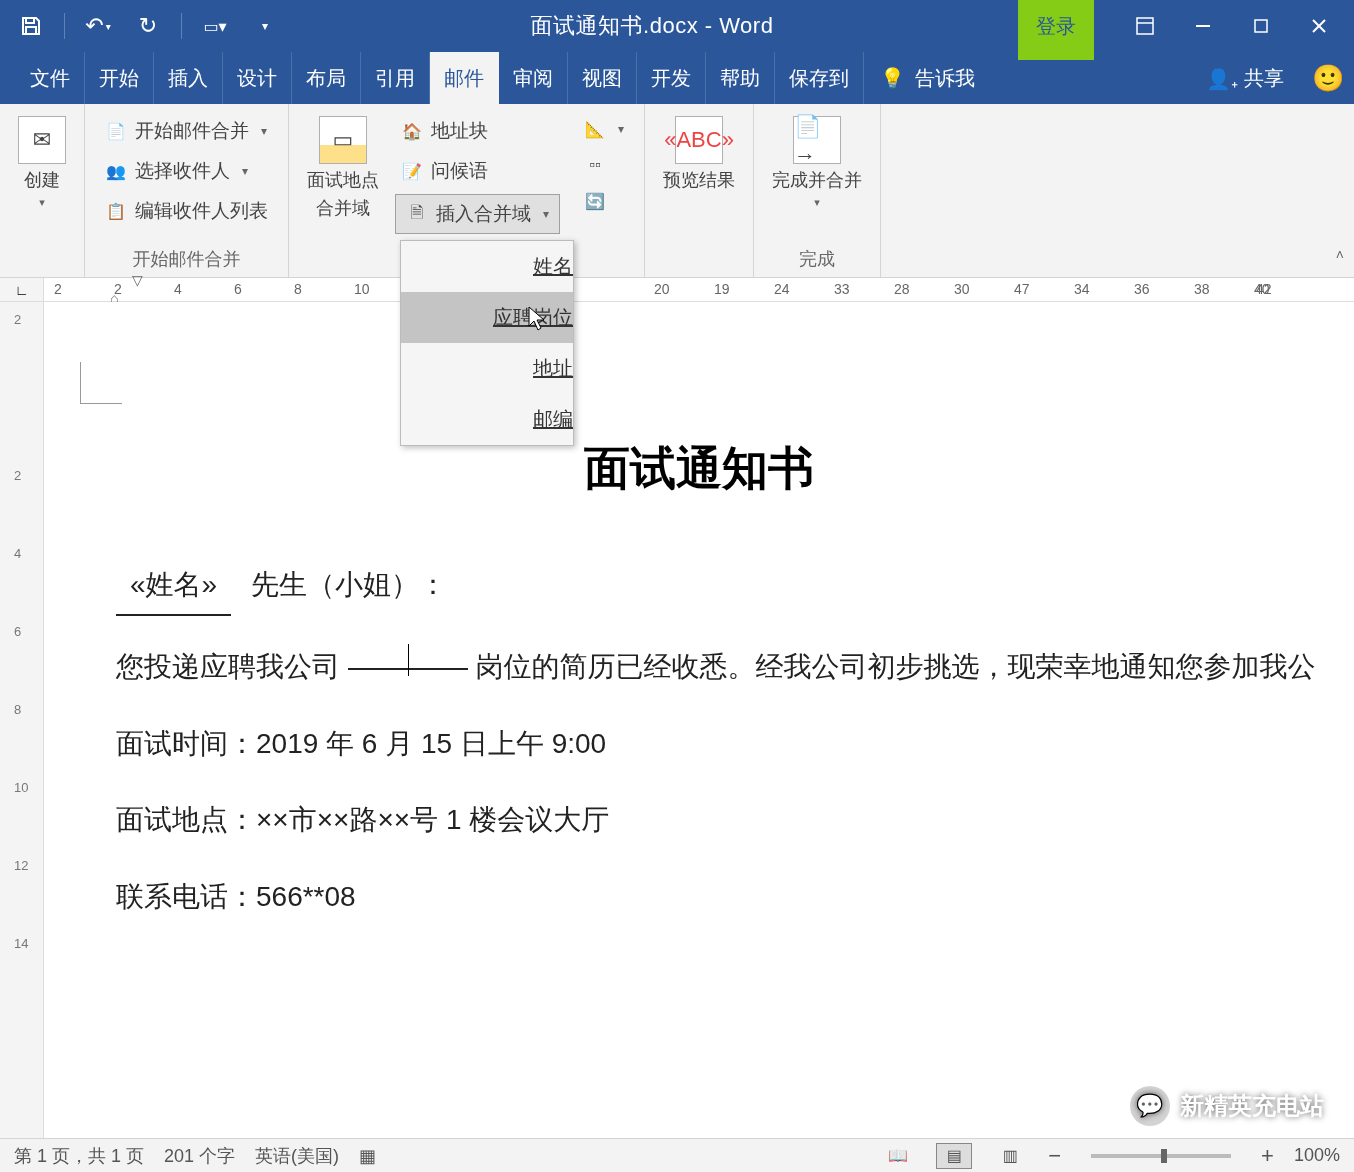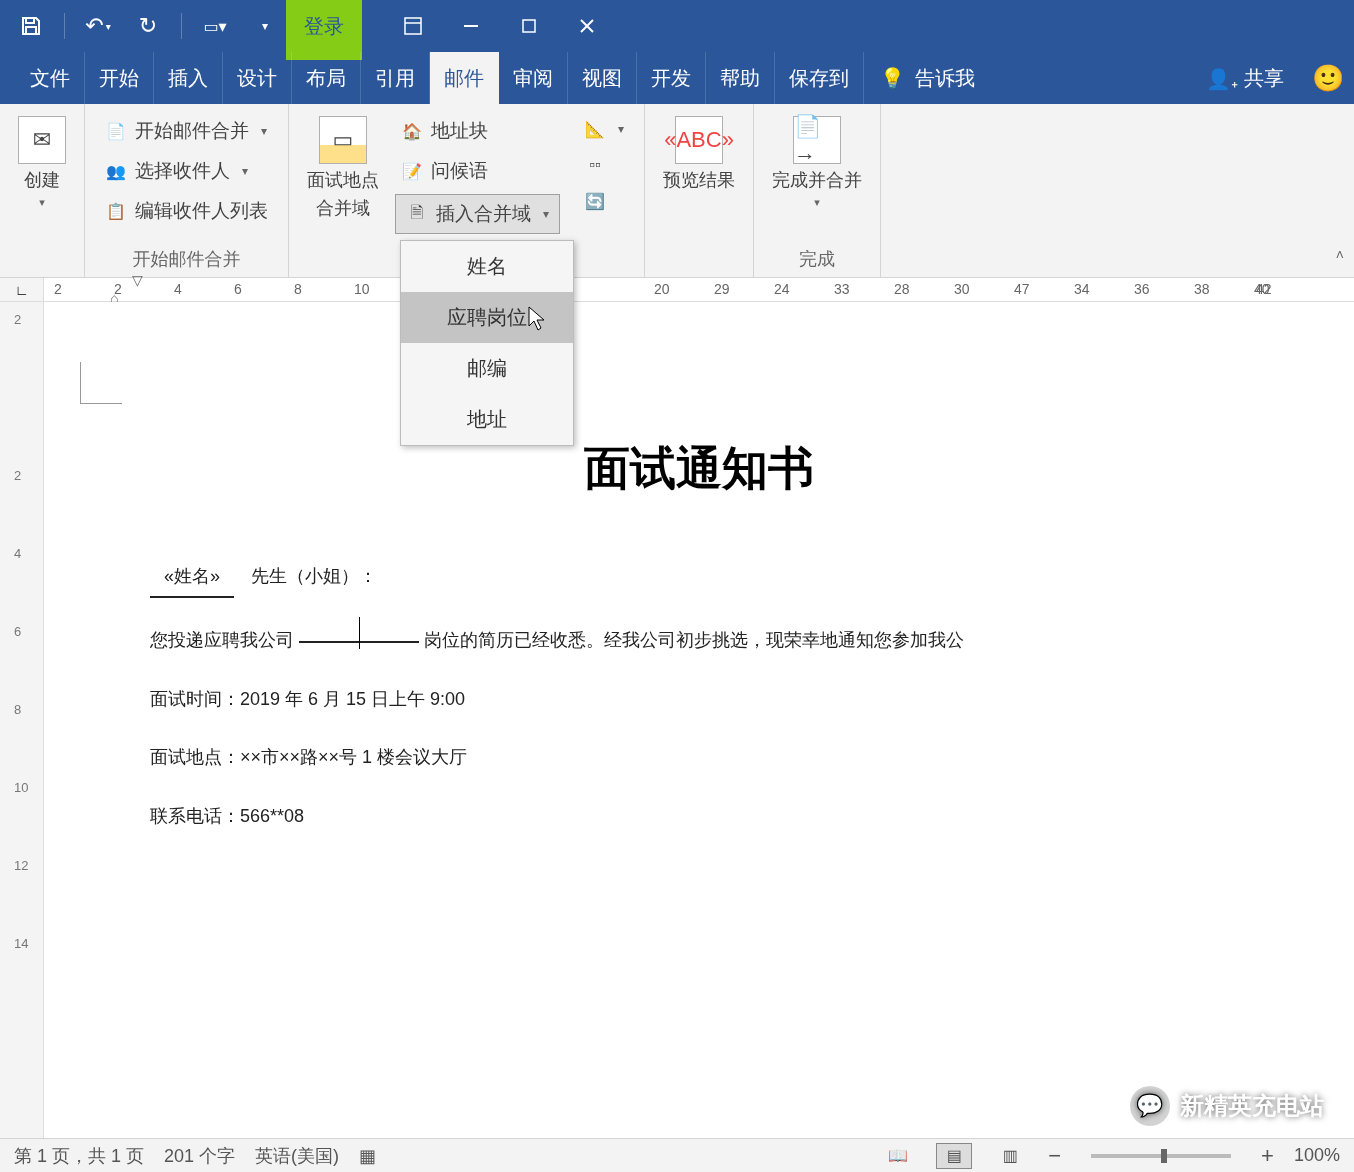--- a/index.html
+++ b/index.html
@@ -29,37 +29,37 @@
 .big-btn { display: flex; flex-direction: column; align-items: center; gap: 4px; padding: 6px 10px; font-size: 18px; color: #444; }
 .big-icon { width: 48px; height: 48px; border: 1px solid #b0b0b0; background: #fff; display: flex; align-items: center; justify-content: center; font-size: 22px; position: relative; }
 .vstack { display: flex; flex-direction: column; gap: 6px; padding: 4px 6px; }
 .small-btn { display: flex; align-items: center; gap: 8px; font-size: 19px; color: #444; padding: 4px 6px; white-space: nowrap; }
 .small-btn .chev { font-size: 12px; color: #666; margin-left: 4px; }
 .small-icon { width: 22px; height: 22px; display: inline-flex; align-items: center; justify-content: center; font-size: 16px; }
 .insert-merge { border: 1px solid #a0a0a0; background: #e0e0e0; padding: 6px 10px; display: flex; align-items: center; gap: 8px; }
 .collapse-caret { position: absolute; right: 10px; bottom: 14px; font-size: 14px; color: #666; }
 
 .dropdown-menu { position: absolute; left: 400px; top: 240px; width: 174px; background: #f5f5f5; border: 1px solid #bcbcbc; box-shadow: 2px 2px 6px rgba(0,0,0,0.25); z-index: 100; }
-.menu-item { padding: 12px 0; text-align: center; font-size: 20px; color: #333; }
+.menu-item { padding: 12px 0; text-align: right; font-size: 20px; color: #333; text-decoration: underline; }
 .menu-item.hover { background: #c4c4c4; }
 .cursor-ptr { position: absolute; left: 528px; top: 306px; z-index: 101; }
 
 .ruler-row { display: flex; height: 24px; background: #fff; border-bottom: 1px solid #ddd; }
 .ruler-corner { width: 44px; border-right: 1px solid #ddd; display: flex; align-items: center; justify-content: center; font-size: 14px; background: #f4f4f4; }
 .hruler { flex: 1; position: relative; background: #fff; font-size: 14px; color: #666; }
 .hruler .tick { position: absolute; top: 3px; }
 .hruler .marker-top { position: absolute; top: -6px; }
 .hruler .marker-bot { position: absolute; top: 12px; }
 
 .editor-area { display: flex; height: calc(100% - 52px - 52px - 174px - 24px - 34px); }
 .vruler { width: 44px; background: #f4f4f4; border-right: 1px solid #ddd; position: relative; font-size: 13px; color: #777; }
 .vruler .vt { position: absolute; left: 14px; }
 .doc { flex: 1; background: #fff; position: relative; padding: 36px 36px 0 36px; overflow: hidden; }
 .doc-title { text-align: center; font-size: 46px; font-weight: 900; margin-top: 100px; margin-bottom: 60px; }
-.doc-line { font-size: 18px; color: #222; margin: 26px 0 26px 70px; line-height: 1.8; }
+.doc-line { font-size: 28px; color: #222; margin: 26px 0 26px 36px; line-height: 1.8; }
 .underline-field { display: inline-block; border-bottom: 2px solid #222; padding: 0 14px 4px; }
 .blank-underline { display: inline-block; border-bottom: 2px solid #222; width: 120px; position: relative; vertical-align: middle; }
 .text-cursor { display: inline-block; width: 1px; height: 32px; background: #000; vertical-align: middle; position: absolute; left: 50%; top: -24px; }
 .page-corner { position: absolute; left: 36px; top: 60px; width: 42px; height: 42px; border-left: 1px solid #999; border-bottom: 1px solid #999; }
 
 .statusbar { height: 34px; background: #f3f3f3; border-top: 1px solid #d4d4d4; display: flex; align-items: center; font-size: 18px; color: #555; padding: 0 14px; gap: 20px; position: absolute; bottom: 0; left: 0; right: 0; }
 .statusbar .sp { flex: 1; }
 .view-btn { width: 36px; height: 26px; display: flex; align-items: center; justify-content: center; border: 1px solid transparent; font-size: 16px; }
 .view-btn.active { border-color: #888; background: #ddd; }
 .zoom-slider { width: 140px; height: 4px; background: #bbb; position: relative; margin: 0 10px; }
@@ -80,20 +80,21 @@
           <rect x="7" y="13" width="10" height="7"></rect>
         </svg>
     </div>
     <div class="qat-sep"></div>
     <div class="qat-btn">↶<span style="font-size:10px;margin-left:2px">▾</span></div>
     <div class="qat-btn">↻</div>
     <div class="qat-sep"></div>
     <div class="qat-btn" style="font-size:16px">▭▾</div>
     <div class="qat-btn" style="font-size:12px">▾</div>
   </div>
+  <div class="title">面试通知书.docx - Word</div>
   <div class="win-ctrl">
     <div class="login-btn">登录</div>
     <div class="win-btn">
       <svg width="20" height="20" viewBox="0 0 20 20" fill="none" stroke="#fff" stroke-width="1.5">
           <rect x="2" y="2" width="16" height="16"></rect>
           <path d="M2 7h16"></path>
         </svg>
     </div>
     <div class="win-btn">
       <svg width="18" height="18" viewBox="0 0 18 18" stroke="#fff" stroke-width="2">
@@ -230,22 +231,22 @@
     </div>
     <div class="rgroup-label">完成</div>
   </div>
 
   <div class="collapse-caret">˄</div>
 </div>
 
 <div class="dropdown-menu">
   <div class="menu-item">姓名</div>
   <div class="menu-item hover">应聘岗位</div>
+  <div class="menu-item">地址</div>
   <div class="menu-item">邮编</div>
-  <div class="menu-item">地址</div>
 </div>
 <div class="cursor-ptr">
   <svg width="20" height="26" viewBox="0 0 20 26">
       <path d="M1 1 L1 20 L6 15 L10 24 L13 22 L9 14 L16 14 Z" fill="#fff" stroke="#000" stroke-width="1"></path>
     </svg>
 </div>
 
 <div class="ruler-row">
   <div class="ruler-corner">∟</div>
   <div class="hruler" id="hruler">
@@ -255,21 +256,21 @@
       <span class="tick" style="left: 70px;">2</span>
       <span class="tick" style="left: 130px;">4</span>
       <span class="tick" style="left: 190px;">6</span>
       <span class="tick" style="left: 250px;">8</span>
       <span class="tick" style="left: 310px;">10</span>
       <span class="tick" style="left: 370px;">12</span>
       <span class="tick" style="left: 430px;">14</span>
       <span class="tick" style="left: 490px;">16</span>
       <span class="tick" style="left: 550px; margin-top: 48px;">18</span>
       <span class="tick" style="left: 610px;">20</span>
-      <span class="tick" style="left: 670px;">29</span>
+      <span class="tick" style="left: 670px;">19</span>
       <span class="tick" style="left: 730px;">24</span>
       <span class="tick" style="left: 790px;">33</span>
       <span class="tick" style="left: 850px;">28</span>
       <span class="tick" style="left: 910px;">30</span>
       <span class="tick" style="left: 970px;">47</span>
       <span class="tick" style="left: 1030px;">34</span>
       <span class="tick" style="left: 1090px;">36</span>
       <span class="tick" style="left: 1150px;">38</span>
       <span class="tick" style="left: 1210px;">40</span>
       <span class="tick" style="left: 1212px;">42</span>

